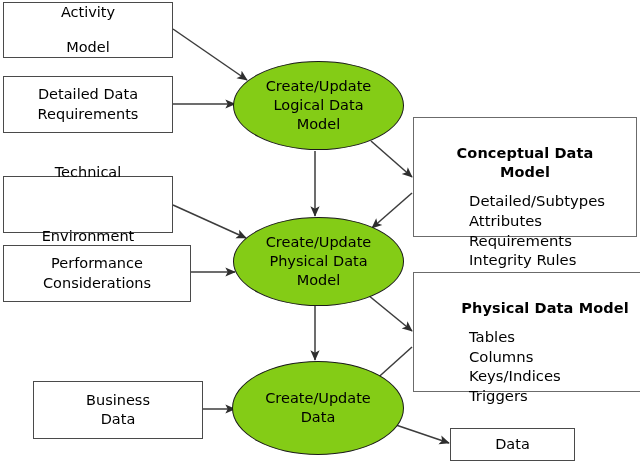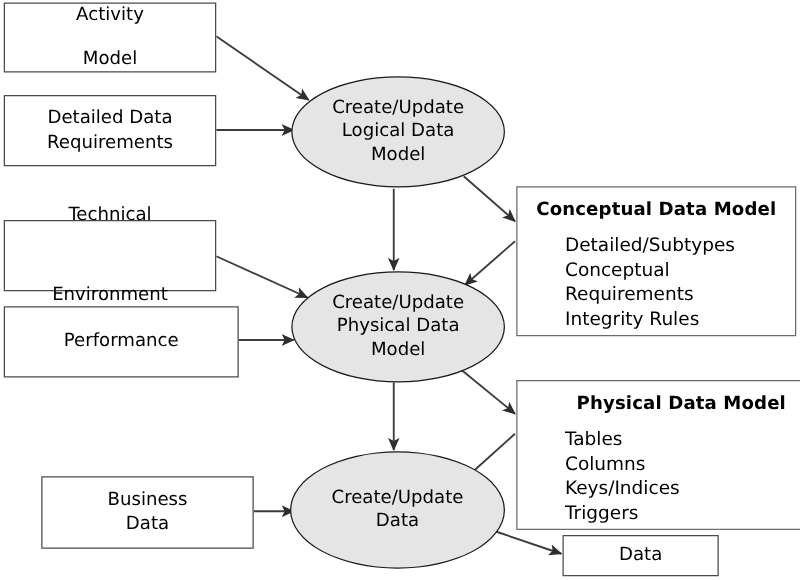--- a/index.html
+++ b/index.html
@@ -38,30 +38,29 @@
   }
   .box {
     border: 1.6px solid #4a4a4a;
     background: #ffffff;
     font-size: 14.5px;
     line-height: 1.32;
   }
   .ellipse {
     border: 1.4px solid #1a1a1a;
     border-radius: 50%;
-    background: #e5e5e5;
+    background: #84cc16;
     font-size: 14.5px;
     line-height: 1.30;
   }
   .listbox {
     border: 1.6px solid #6b6b6b;
     background: #ffffff;
     display: block;
-    padding: 0;
-    margin-top: 32px;
+    padding: 17px;
   }
   .listbox .lb-title {
     display: block;
     text-align: center;
     font-weight: bold;
     font-size: 14.5px;
     margin-top: 9px;
     letter-spacing: 0.1px;
   }
   .listbox .lb-items {
@@ -133,20 +132,21 @@
     <span class="nline">Requirements</span>
   </div>
 
   <div class="node box" style="left:3px; top:176px; width:170px; height:57px;gap:45px;">
     <span class="nline">Technical</span>
     <span class="nline">Environment</span>
   </div>
 
   <div class="node box" style="left:3px; top:245px; width:188px; height:57px;">
     <span class="nline">Performance</span>
+    <span class="nline">Considerations</span>
   </div>
 
   <div class="node box" style="left:16px; top:381px; width:170px; height:58px;margin-left:17px;">
     <span class="nline">Business</span>
     <span class="nline">Data</span>
   </div>
 
   <div class="node ellipse" style="left:233px; top:61px; width:171px; height:89px;">
     <span class="nline">Create/Update</span>
     <span class="nline">Logical Data</span>
@@ -161,21 +161,21 @@
 
   <div class="node ellipse" style="left:232px; top:361px; width:172px; height:94px;">
     <span class="nline">Create/Update</span>
     <span class="nline">Data</span>
   </div>
 
   <div class="node box listbox" style="left:413px; top:117px; width:224px; height:120px;">
     <span class="lb-title">Conceptual Data Model</span>
     <ul class="lb-items">
       <li>Detailed/Subtypes</li>
-      <li>Conceptual</li>
+      <li>Attributes</li>
       <li>Requirements</li>
       <li>Integrity Rules</li>
     </ul>
   </div>
 
   <div class="node box listbox" style="left:413px; top:272px; width:264px; height:120px;">
     <span class="lb-title">Physical Data Model</span>
     <ul class="lb-items">
       <li>Tables</li>
       <li>Columns</li>

